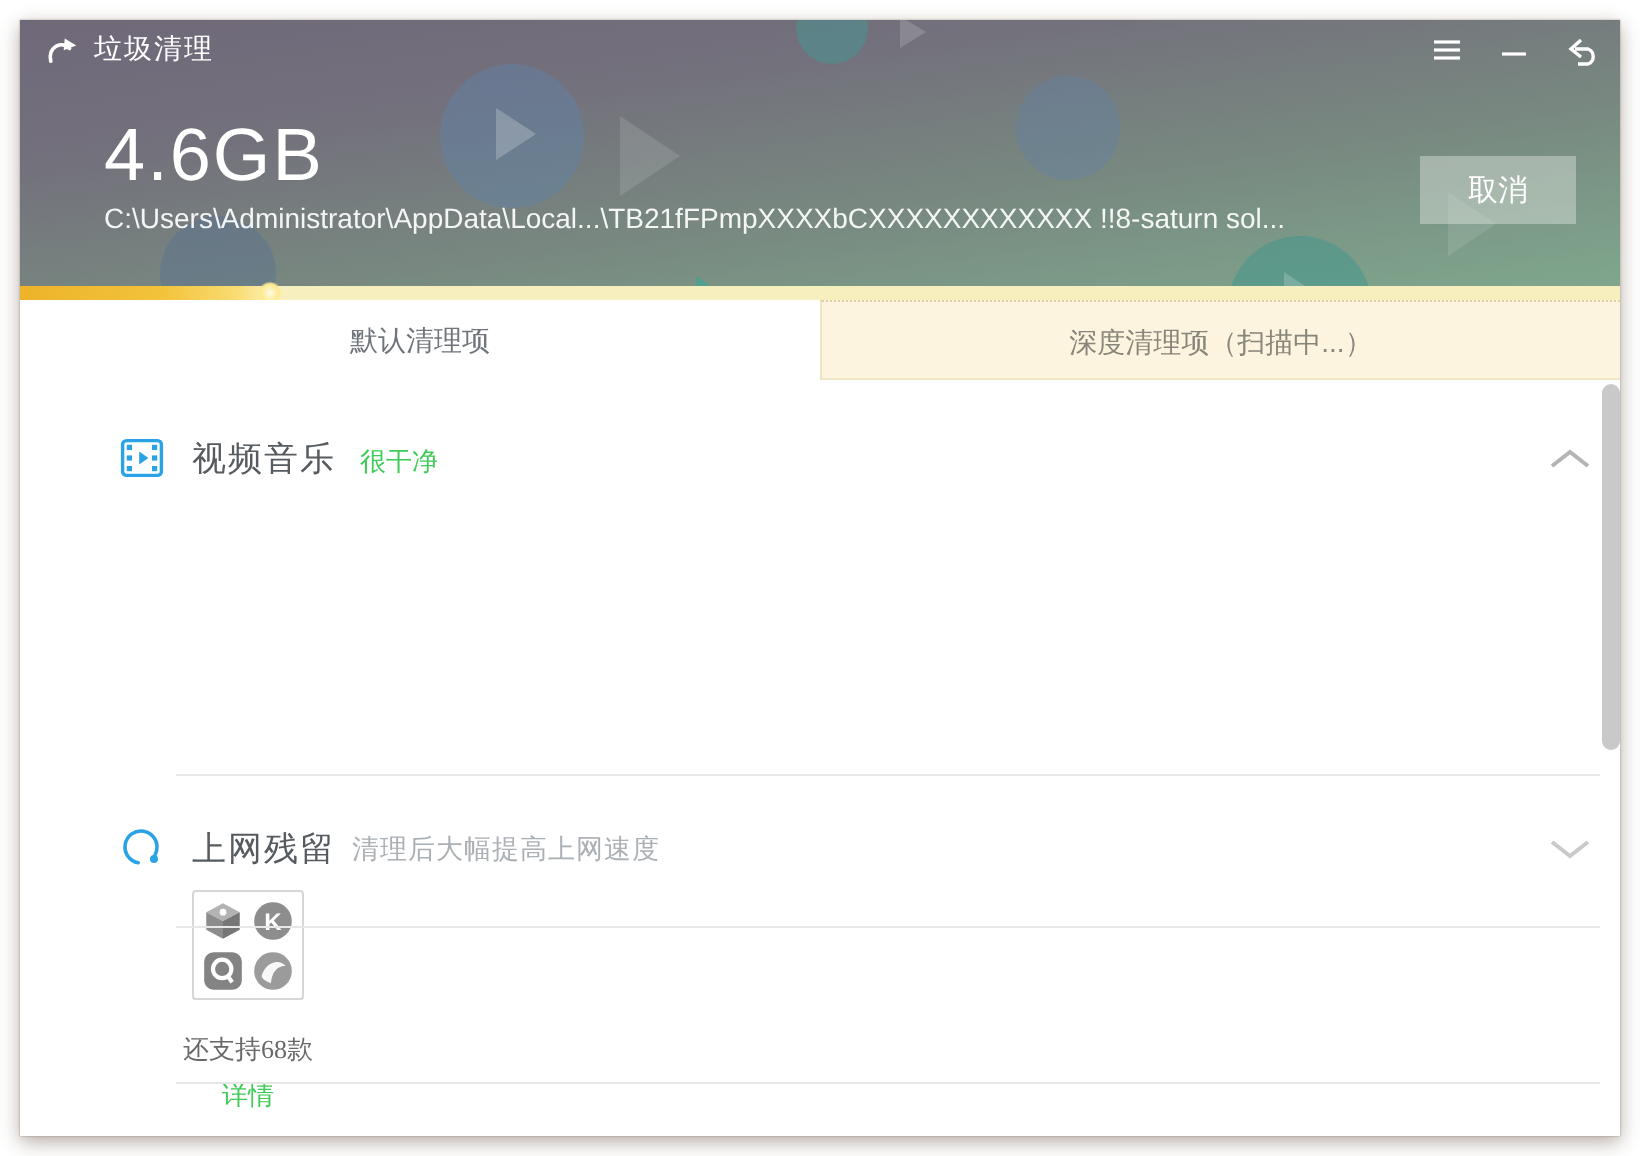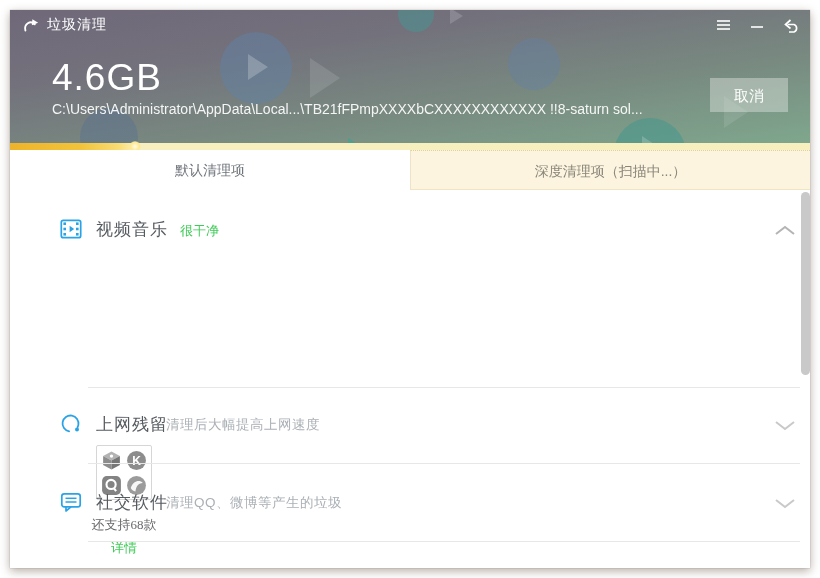--- a/index.html
+++ b/index.html
@@ -51,21 +51,21 @@
   .tab-active{left:0;background:#fff;color:#70757b;}
   .tab-inactive{left:400px;background:#fcf4df;color:#88857a;
                 border-top:1px dotted #e0d09e;border-left:1px solid #eee3c4;border-bottom:1px solid #f0e5c2;}
 
   
   .content{position:absolute;left:0;top:180px;width:800px;height:378px;background:#fff;}
   .row-head{position:absolute;left:0;width:790px;height:44px;cursor:pointer;}
   .row-icon{position:absolute;left:50px;top:0;width:22px;height:22px;}
   .row-title{position:absolute;left:86px;top:0;font-size:17px;color:#565b60;letter-spacing:1px;}
   .row-status{position:absolute;left:170px;top:4px;font-size:13px;color:#3ecb57;}
-  .row-sub{position:absolute;left:156px;top:3px;font-size:13.5px;color:#abb0b5;letter-spacing:.5px;}
+  .row-sub{position:absolute;left:166px;top:3px;font-size:13.5px;color:#abb0b5;letter-spacing:.5px;}
   .chev{position:absolute;left:763px;top:5px;width:24px;height:13px;cursor:pointer;}
 
   .app-tile{position:absolute;left:86px;top:255px;width:56px;height:55px;border:1px solid #d6d6d6;
             border-radius:2px;box-sizing:border-box;background:#fff;display:grid;
             grid-template-columns:23px 23px;grid-template-rows:23px 23px;gap:2px;
             justify-content:center;align-content:center;}
   .mini-app{width:23px;height:23px;}
   .more-apps{position:absolute;left:62px;top:326px;width:104px;text-align:center;font-size:13px;color:#68696b;font-family:Liberation Serif, serif;}
   .detail-link{position:absolute;left:62px;top:349px;width:104px;text-align:center;font-size:13px;color:#3ecb57;cursor:pointer;}
 
@@ -209,36 +209,19 @@
       <span class="row-sub">清理后大幅提高上网速度</span>
       <span class="chev">
         <svg width="24" height="13" viewBox="0 0 24 13">
             <polyline points="3,3 12,10 21,3" fill="none" stroke="#c9c9c9" stroke-width="2"></polyline>
           </svg>
       </span>
     </div>
 
     <div class="divider" style="top:273px;"></div>
 
-    <div class="row-head" style="top:301px;">
-      <span class="row-icon">
-        <svg width="22" height="22" viewBox="0 0 22 22">
-          <rect x="1.8" y="2.8" width="18.4" height="13" rx="2.4" fill="none" stroke="#2aa3e6" stroke-width="1.7"></rect>
-          <path d="M6 15.8 L6 20 L11 15.8" fill="none" stroke="#2aa3e6" stroke-width="1.7" stroke-linejoin="round"></path>
-          <line x1="5.5" y1="7.3" x2="16.5" y2="7.3" stroke="#2aa3e6" stroke-width="1.5"></line>
-          <line x1="5.5" y1="11" x2="16.5" y2="11" stroke="#2aa3e6" stroke-width="1.5"></line>
-        </svg>
-      </span>
-      <span class="row-title">社交软件</span>
-      <span class="row-sub">清理QQ、微博等产生的垃圾</span>
-      <span class="chev">
-        <svg width="24" height="13" viewBox="0 0 24 13">
-            <polyline points="3,3 12,10 21,3" fill="none" stroke="#c9c9c9" stroke-width="2"></polyline>
-          </svg>
-      </span>
-    </div>
 
     <div class="divider" style="top:351px;"></div>
 
     <div class="scroll-thumb"></div>
 
   </div>
 </div>
 
 </body></html>

